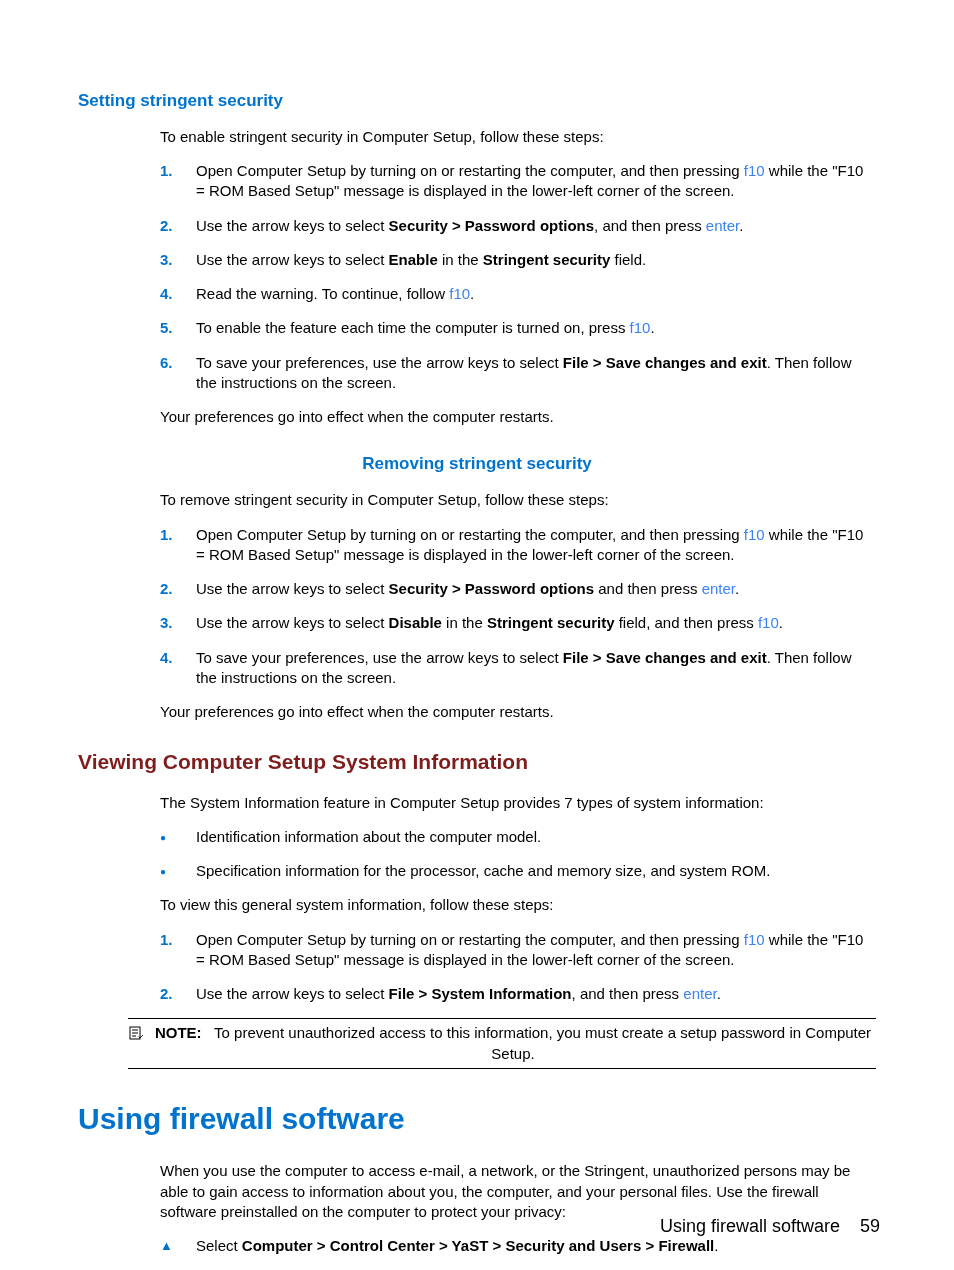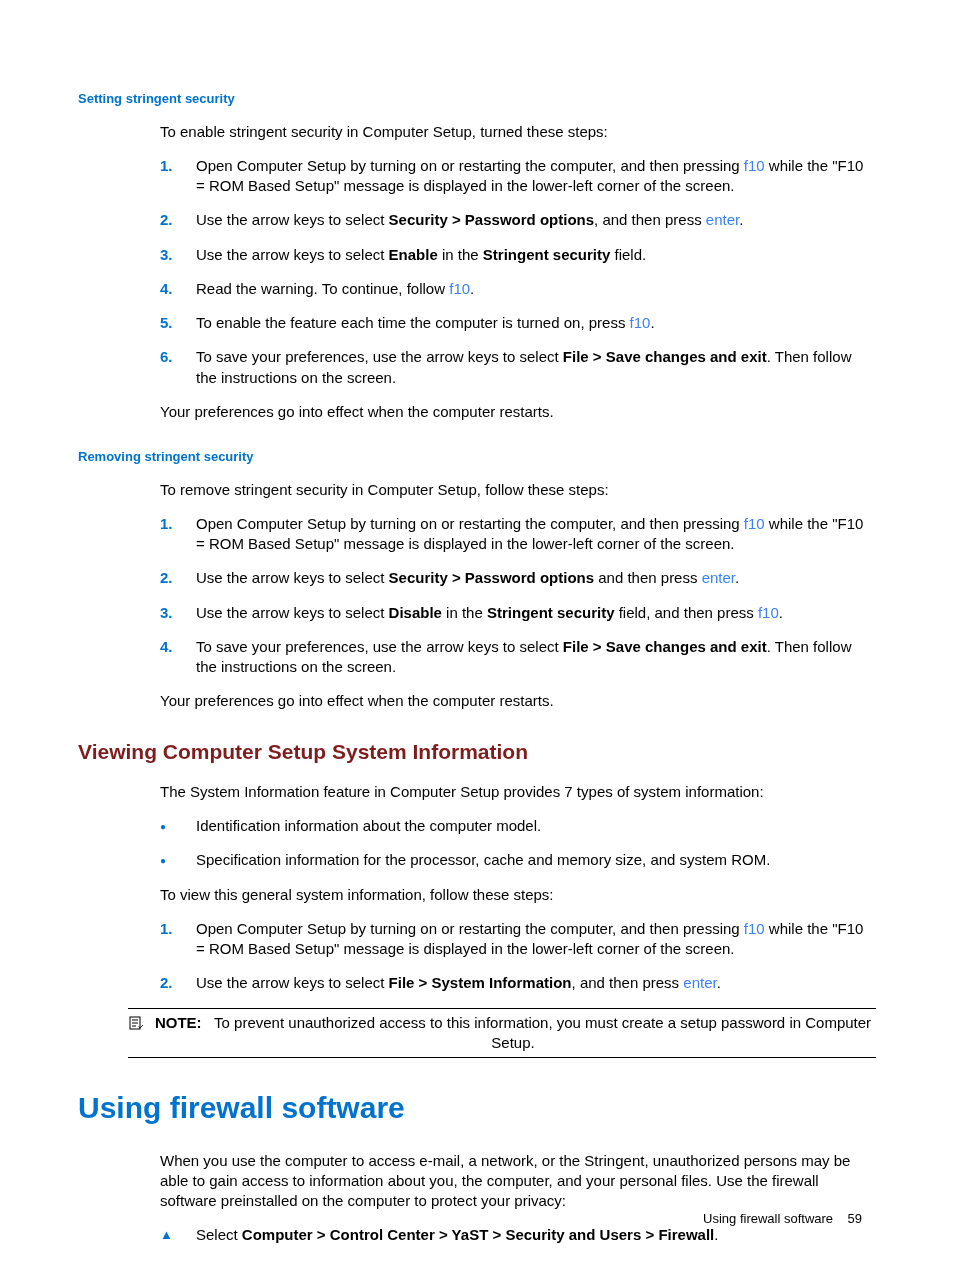--- a/index.html
+++ b/index.html
@@ -14,21 +14,21 @@
     }
     .page {
       padding: 90px 78px 30px 78px;
       min-height: 1270px;
       box-sizing: border-box;
       position: relative;
     }
     .h3 {
       color: #0073cf;
       font-weight: bold;
-      font-size: 13px;
+      font-size: 17px;
       margin-top: 0;
       margin-bottom: 14px;
     }
     .h2 {
       color: #7f1d1d;
       font-weight: bold;
       font-size: 21px;
       margin-top: 26px;
       margin-bottom: 16px;
     }
@@ -99,32 +99,32 @@
       margin-bottom: 14px;
     }
     .action-icon {
       color: #0073cf;
       min-width: 36px;
       font-size: 13px;
       padding-top: 1px;
     }
     .footer {
       position: absolute;
-      right: 92px;
+      right: 74px;
       bottom: 62px;
-      font-size: 13px;
+      font-size: 18px;
     }
   </style>
 </head>
 <body>
 
 <div class="page">
 
   <div class="h3">Setting stringent security</div>
-  <div class="body-text">To enable stringent security in Computer Setup, turned these steps:</div>
+  <div class="body-text">To enable stringent security in Computer Setup, follow these steps:</div>
 
   <div class="ol-item">
     <div class="ol-num">1.</div>
     <div class="ol-content">
       <span>Open Computer Setup by turning on or restarting the computer, and then pressing </span><span class="link-key">f10</span><span> while the "F10 = ROM Based Setup" message is displayed in the lower-left corner of the screen.</span>
     </div>
   </div>
 
   <div class="ol-item">
     <div class="ol-num">2.</div>
@@ -156,21 +156,21 @@
 
   <div class="ol-item">
     <div class="ol-num">6.</div>
     <div class="ol-content">
       <span>To save your preferences, use the arrow keys to select </span><span class="bold">File &gt; Save changes and exit</span><span>. Then follow the instructions on the screen.</span>
     </div>
   </div>
 
   <div class="body-text">Your preferences go into effect when the computer restarts.</div>
 
-  <div class="h3" style="margin-top:26px;">Removing stringent security</div>
+  <div class="h3" style="margin-top:26px;text-align:center;">Removing stringent security</div>
   <div class="body-text">To remove stringent security in Computer Setup, follow these steps:</div>
 
   <div class="ol-item">
     <div class="ol-num">1.</div>
     <div class="ol-content">
       <span>Open Computer Setup by turning on or restarting the computer, and then pressing </span><span class="link-key">f10</span><span> while the "F10 = ROM Based Setup" message is displayed in the lower-left corner of the screen.</span>
     </div>
   </div>
 
   <div class="ol-item">

